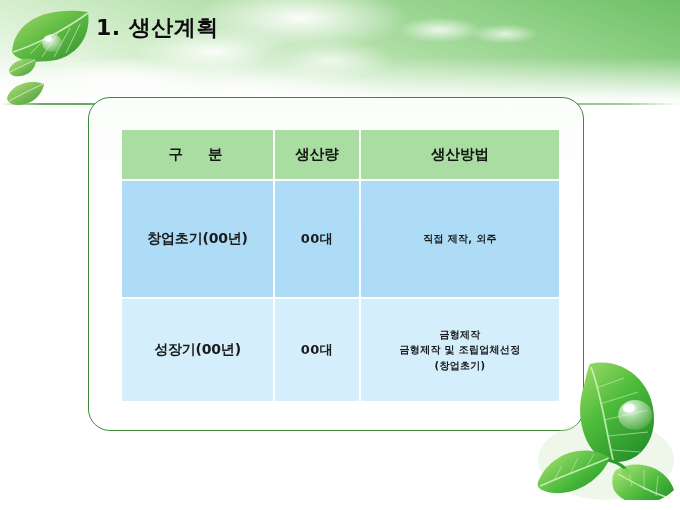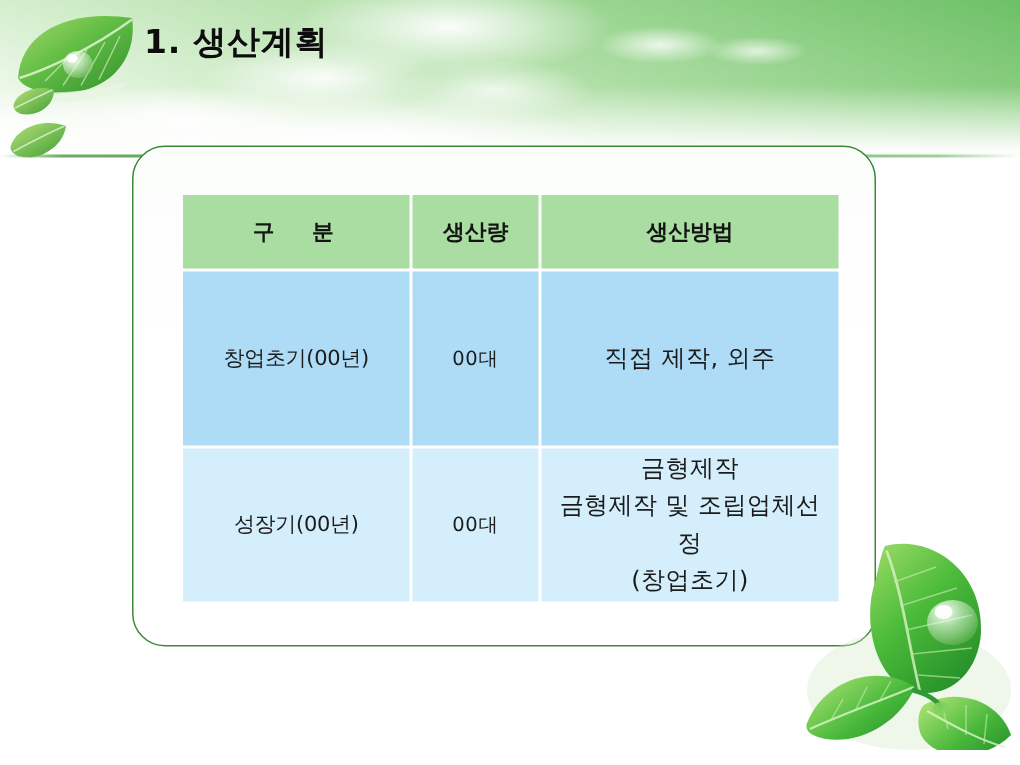--- a/index.html
+++ b/index.html
@@ -83,21 +83,21 @@
     width: 441px;
     border-collapse: separate;
     border-spacing: 2px;
     table-layout: fixed;
   }
   .tbl td, .tbl th {
     padding: 0 4px;
     text-align: center;
     vertical-align: middle;
     color: #1b1b1b;
-    font-weight: normal;
+    font-weight: bold;
   }
   .col-a { width: 151px; }
   .col-b { width: 84px; }
   .col-c { width: 198px; }
 
   .hdr th {
     height: 49px;
     background: #a9dda1;
     font-size: 14.5px;
     font-weight: bold;
@@ -113,21 +113,21 @@
     font-weight: bold;
     color: #111111;
     letter-spacing: -0.2px;
   }
   .qty {
     font-size: 13px;
     color: #2b2b33;
     letter-spacing: .5px;
   }
   .mth {
-    font-size: 16px;
+    font-size: 10px;
     color: #23232b;
     line-height: 1.55;
     letter-spacing: .3px;
     margin-left: 12px;
   }
 </style>
 </head>
 <body>
 
 <div id="slide">

